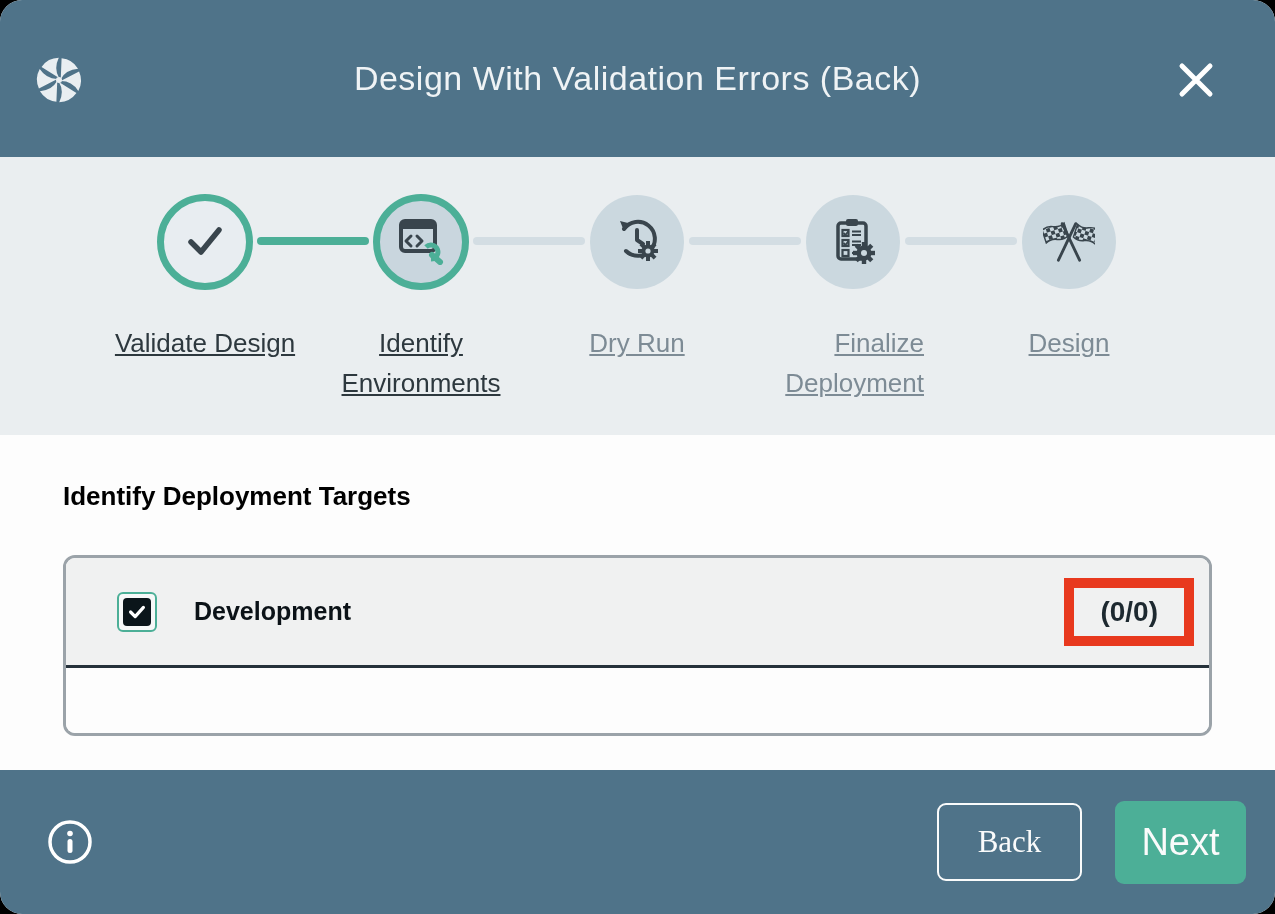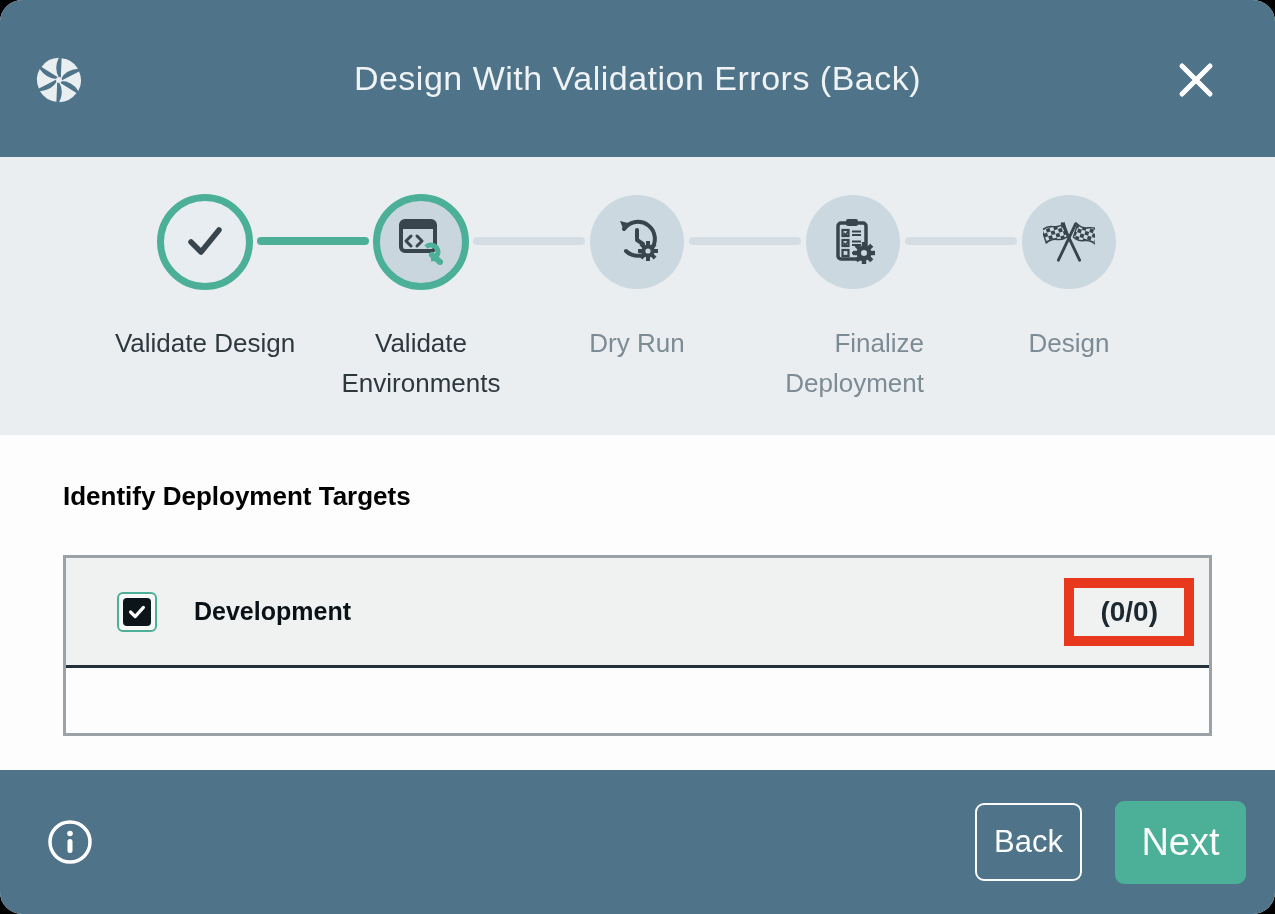--- a/index.html
+++ b/index.html
@@ -15,46 +15,46 @@
 
   
   .stepper { position:absolute; top:157px; left:0; width:100%; height:278px; background:#EAEEF0; }
   .connector { position:absolute; top:80px; height:8px; border-radius:4px; }
   .connector.done { background:#4CAF97; }
   .connector.todo { background:#D3DDE3; }
   .step-circle { position:absolute; border-radius:50%; display:flex; align-items:center; justify-content:center; }
   .step-circle.complete { width:96px; height:96px; top:37px; border:7px solid #4CAF97; background:#E8EDF1; }
   .step-circle.active   { width:96px; height:96px; top:37px; border:7px solid #4CAF97; background:#C9D6DE; }
   .step-circle.pending  { width:94px; height:94px; top:38px; background:#CBD8DF; }
-  .step-label { position:absolute; top:166px; width:216px; text-align:center; font-size:26px; line-height:40px; }
+  .step-label { position:absolute; top:166px; width:216px; text-align:center; font-size:26px; line-height:40px;text-decoration:underline; }
   .step-label.on  { color:#2D383E; }
   .step-label.off { color:#7D8B95; }
 
   
   .content { position:absolute; top:435px; left:0; width:100%; height:335px; background:#FDFDFD; }
   .content h2 { position:absolute; left:63px; top:46px; font-size:26px; font-weight:700; color:#000; }
   .target-box { position:absolute; left:63px; top:120px; width:1149px; height:181px;
-                border:3px solid #9BA3A9; border-radius:0; background:#fff; overflow:hidden; }
+                border:3px solid #9BA3A9; border-radius:12px; background:#fff; overflow:hidden; }
   .target-row { display:flex; align-items:center; height:110px; background:#F0F1F1;
                 border-bottom:3px solid #25313A; padding-left:51px; cursor:pointer; }
   .cbx-ring { width:40px; height:40px; border:2px solid #4CAF97; border-radius:6px;
               display:flex; align-items:center; justify-content:center; background:#F7F8F8; cursor:pointer; }
   .cbx { width:28px; height:28px; background:#0B151A; border-radius:4px; display:flex; align-items:center; justify-content:center; }
   .target-name { margin-left:37px; font-size:25px; font-weight:700; color:#0B1217; }
   .count-wrap { margin-left:auto; margin-right:15px; border:10px solid #E8391E; padding:8px 26px; }
   .count-text { font-size:28px; font-weight:700; color:#1D2930; }
   .target-empty { height:65px; background:#FDFDFD; }
 
   
   .footer { position:absolute; top:770px; left:0; width:100%; height:144px; background:#4F7389;
             display:flex; align-items:center; }
   .info-btn { margin-left:46px; width:48px; height:48px; background:none; border:none; cursor:pointer; }
   .spacer { flex:1; }
-  .btn-back { width:107px; height:78px; border:2px solid #FAFBFB; border-radius:9px; background:transparent;
-              color:#FAFBFB; font-size:31px; font-family:Liberation Sans, sans-serif; cursor:pointer; margin-right:33px; }
+  .btn-back { width:145px; height:78px; border:2px solid #FAFBFB; border-radius:9px; background:transparent;
+              color:#FAFBFB; font-size:31px; font-family:Liberation Serif, serif; cursor:pointer; margin-right:33px; }
   .btn-next { width:131px; height:83px; border:none; border-radius:9px; background:#4CAF97;
               color:#FAFBFB; font-size:38px; font-family:"Liberation Sans", sans-serif; cursor:pointer; margin-right:29px; }
 </style>
 </head>
 <body>
 
 <div class="modal">
 
   <div class="header">
     <div class="title">Design With Validation Errors (Back)</div>
@@ -102,21 +102,21 @@
           <path d="M5 10 a4 4 0 0 1 4-4 h26 a4 4 0 0 1 4 4 v4 H5 Z" fill="#39454D"></path>
           <path d="M15 21 L10 26 L15 31" fill="none" stroke="#39454D" stroke-width="3" stroke-linecap="round" stroke-linejoin="round"></path>
           <path d="M21 21 L26 26 L21 31" fill="none" stroke="#39454D" stroke-width="3" stroke-linecap="round" stroke-linejoin="round"></path>
           <g stroke="#4CAF97" fill="none">
             <path d="M30 32 a7 7 0 1 1 5 12" stroke-width="5"></path>
             <path d="M36 40 L44 47" stroke-width="6" stroke-linecap="round"></path>
           </g>
         </svg>
       </span>
     </div>
-    <div class="step-label on" style="left:313px;">Validate Environments</div>
+    <div class="step-label on" style="left:313px;">Identify Environments</div>
 
     <div class="step-circle pending" style="left:590px;">
       <span>
         <svg viewBox="0 0 50 50" width="50" height="50">
           <path d="M12 14 A17 17 0 1 1 14 36" fill="none" stroke="#39454D" stroke-width="4" stroke-linecap="round"></path>
           <path d="M8 6 L12 16 L20 9 Z" fill="#39454D"></path>
           <path d="M25 15 L25 25 L31 29" fill="none" stroke="#39454D" stroke-width="4" stroke-linecap="round" stroke-linejoin="round"></path>
           <g transform="translate(36,36)">
             <g fill="#39454D">
               <rect x="-2" y="-10" width="4" height="20"></rect>

